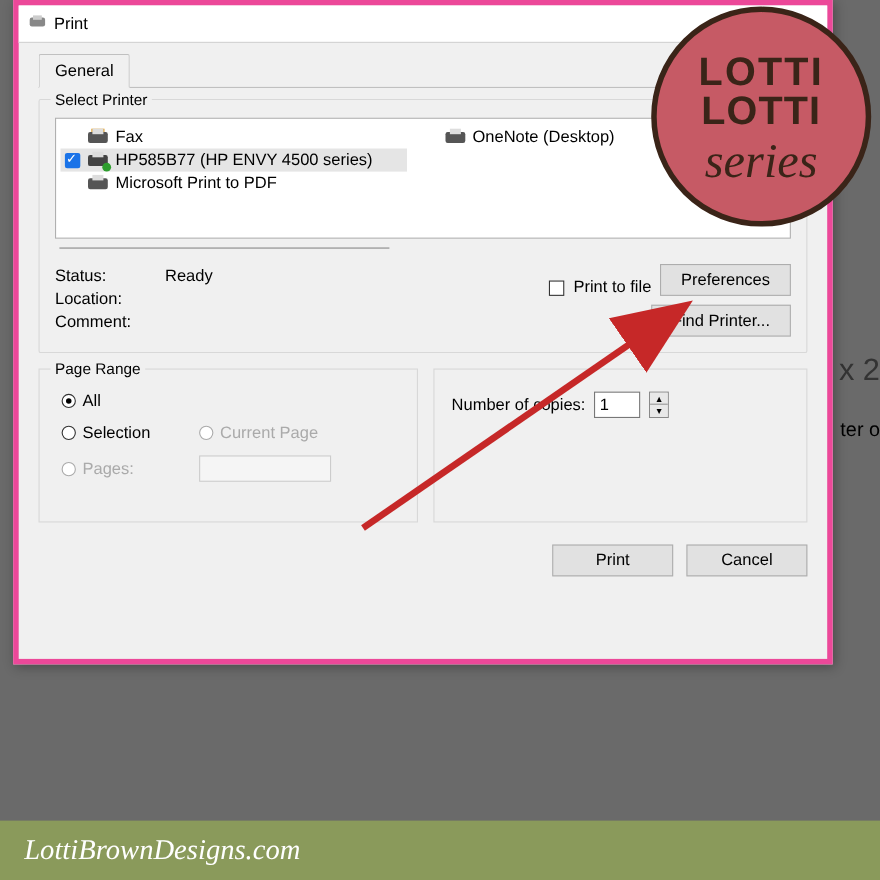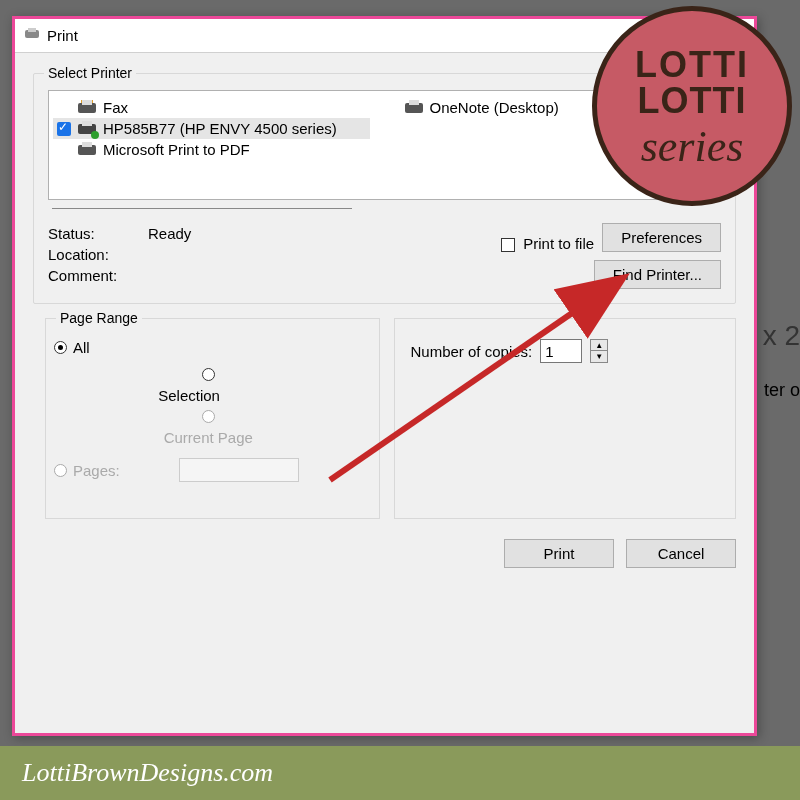--- a/index.html
+++ b/index.html
@@ -31,24 +31,24 @@
     color: #333;
   }
   .bg-text2 {
     position: absolute;
     right: 0; top: 380px;
     font-size: 18px;
     color: #000000;
   }
   .dialog {
     position: absolute;
-    left: 12px; top: 16px;
-    width: 745px; height: 720px;
+    left: 12px; top: 0;
+    width: 745px; height: 604px;
     background: #f0f0f0;
-    border: 3px solid #ec4899;
+    border: 5px solid #ec4899;
     box-shadow: 2px 2px 10px rgba(0,0,0,0.3);
   }
   .titlebar {
     height: 34px;
     background: #ffffff;
     border-bottom: 1px solid #d0d0d0;
     display: flex;
     align-items: center;
     padding: 0 8px;
     font-size: 15px;
@@ -190,23 +190,22 @@
   .chk {
     width: 14px; height: 14px;
     border: 1px solid #333;
     display: inline-block;
     background: #fff;
   }
   .range-row { display: flex; gap: 14px; }
   .range-left {
     flex: 1;
     border: 1px solid #d8d8d8;
-    padding: 14px 16px 30px 8px;
-    position: relative;
-    margin-left: 12px;
+    padding: 14px 16px 30px 20px;
+    position: relative;
   }
   .range-right {
     flex: 1;
     border: 1px solid #d8d8d8;
     padding: 20px 16px;
   }
   .radio-row {
     display: flex; align-items: center; gap: 6px;
     font-size: 15px; padding: 6px 0;
   }
@@ -330,20 +329,23 @@
   </div>
 </div>
 
 <div class="dialog">
   <div class="titlebar">
     <span class="icon printer-mini"></span>
     <span>Print</span>
   </div>
 
   <div class="content">
+    <div class="tabrow">
+      <div class="tab">General</div>
+    </div>
 
     <div class="group">
       <div class="group-label">Select Printer</div>
 
       <div class="printer-list">
         <div class="col">
           <div class="printer-item">
             <span style="width:14px;display:inline-block"></span>
             <span class="p-icon">
                 <span class="fax-top"></span>
@@ -400,21 +402,21 @@
       </div>
     </div>
 
     <div class="range-row">
       <div class="range-left">
         <div class="group-label" style="top:-9px;left:10px;">Page Range</div>
         <div class="radio-row">
           <span class="radio sel"></span>
           <span>All</span>
         </div>
-        <div class="radio-row" style="gap:6px;flex-direction:column;">
+        <div class="radio-row" style="gap:6px;">
           <span class="radio"></span>
           <span style="width:100px;display:inline-block">Selection</span>
           <span class="radio dis"></span>
           <span class="disabled">Current Page</span>
         </div>
         <div class="radio-row disabled">
           <span class="radio dis"></span>
           <span style="width:100px;display:inline-block">Pages:</span>
           <span class="pagebox"></span>
         </div>

